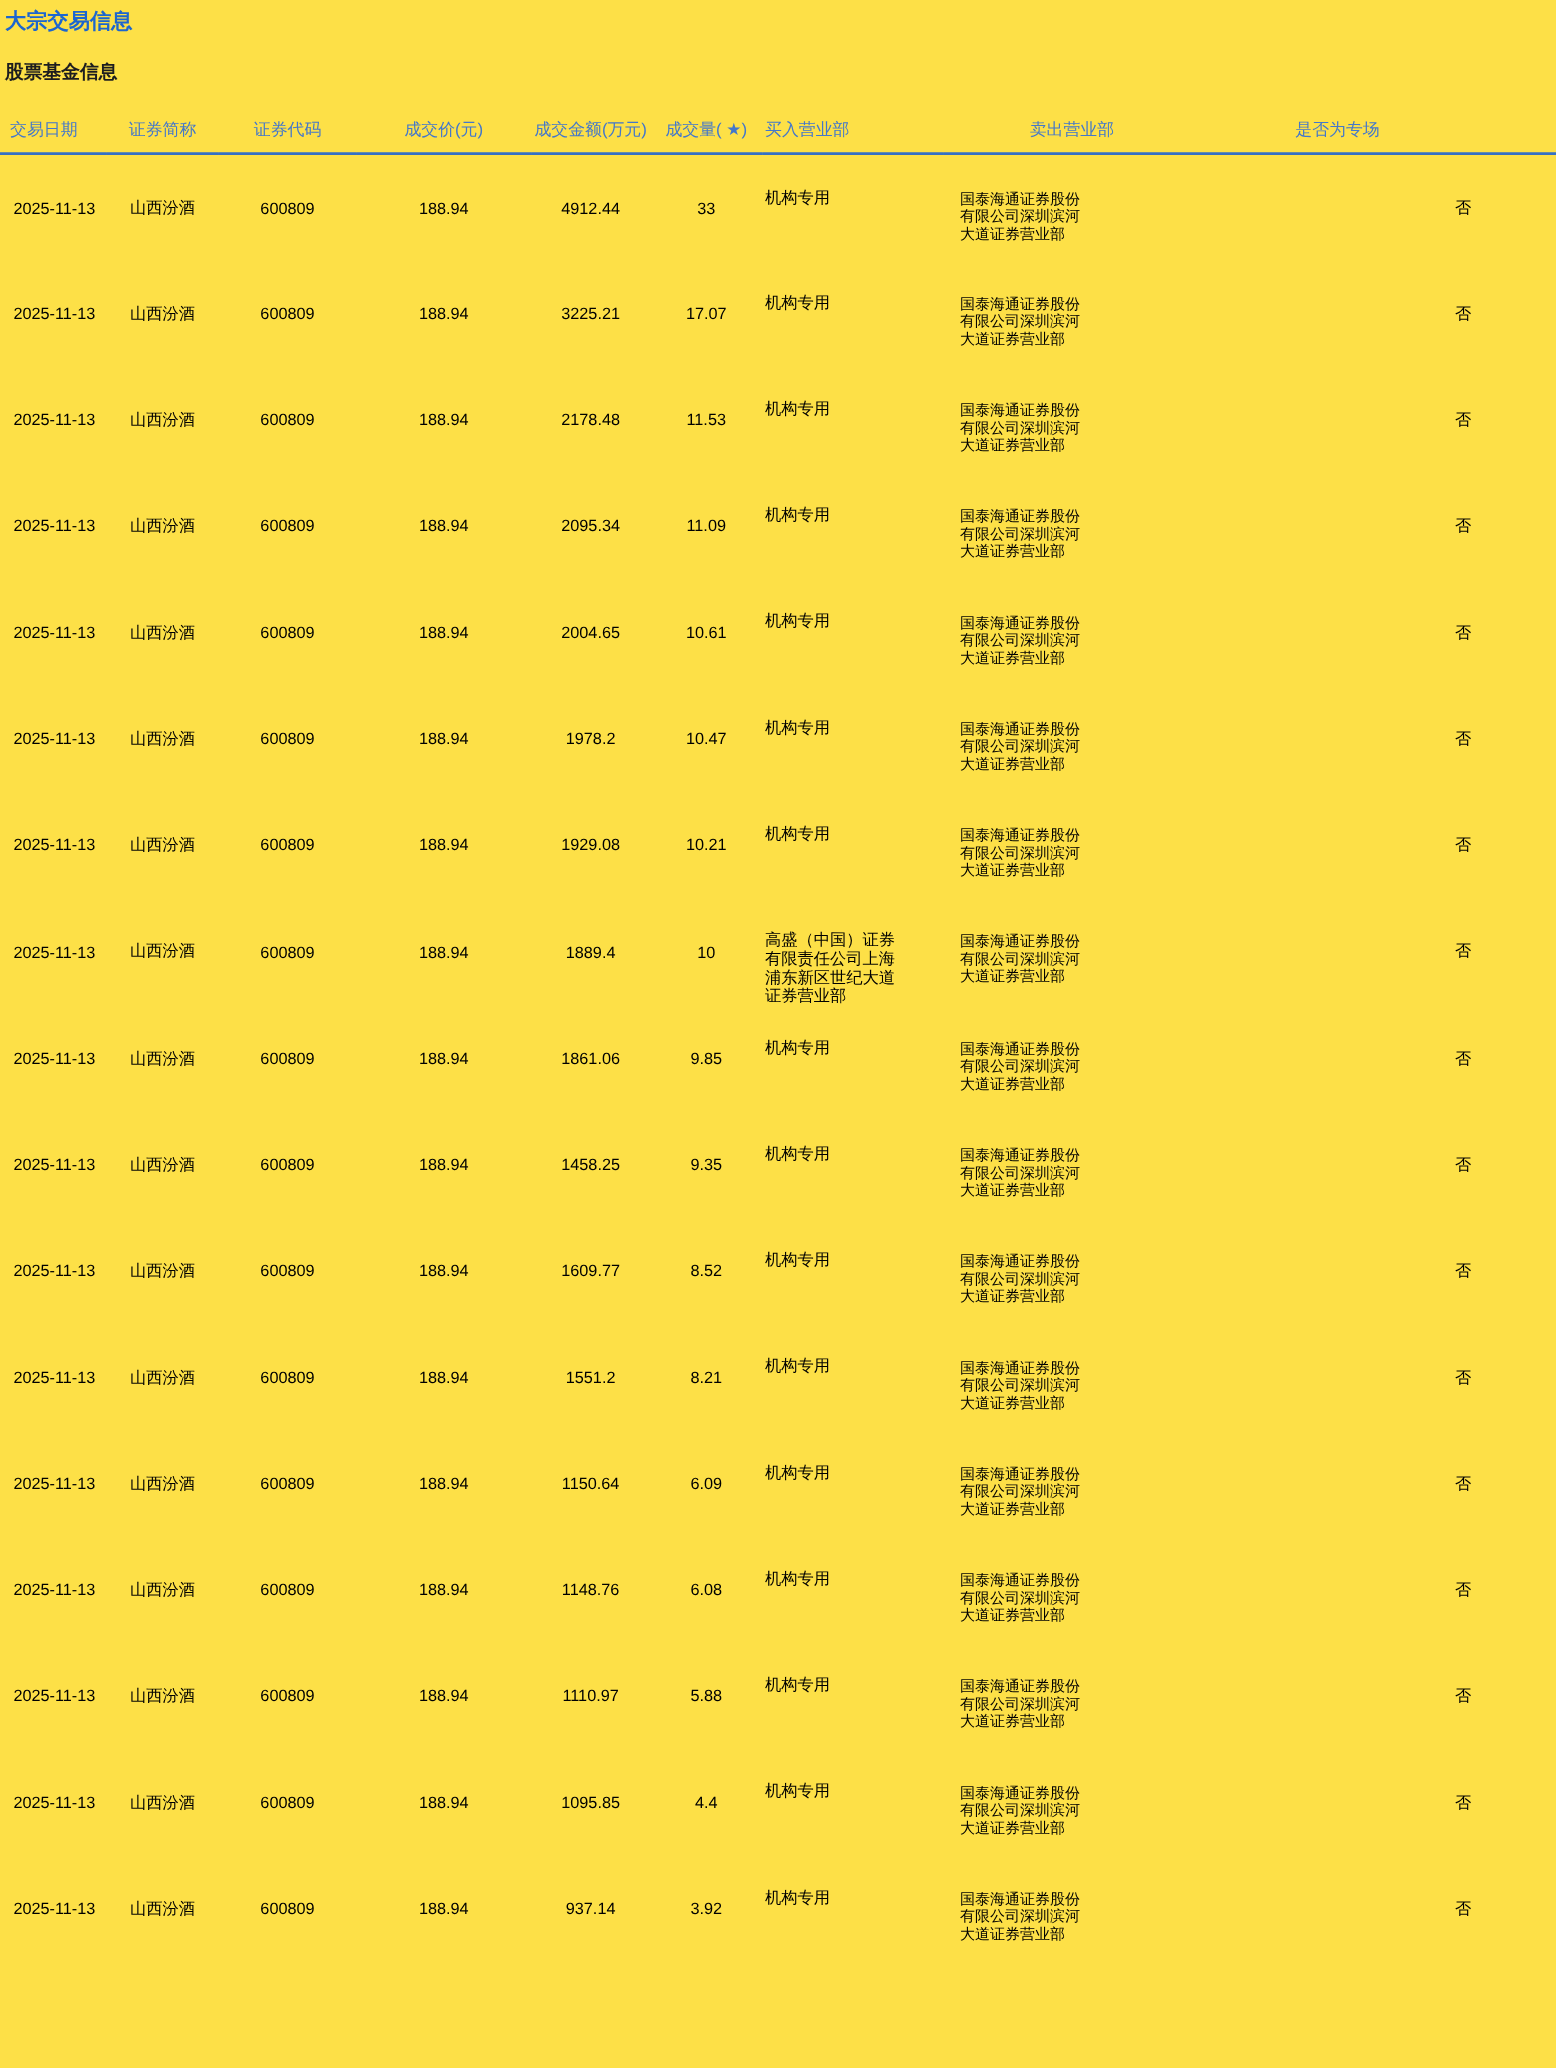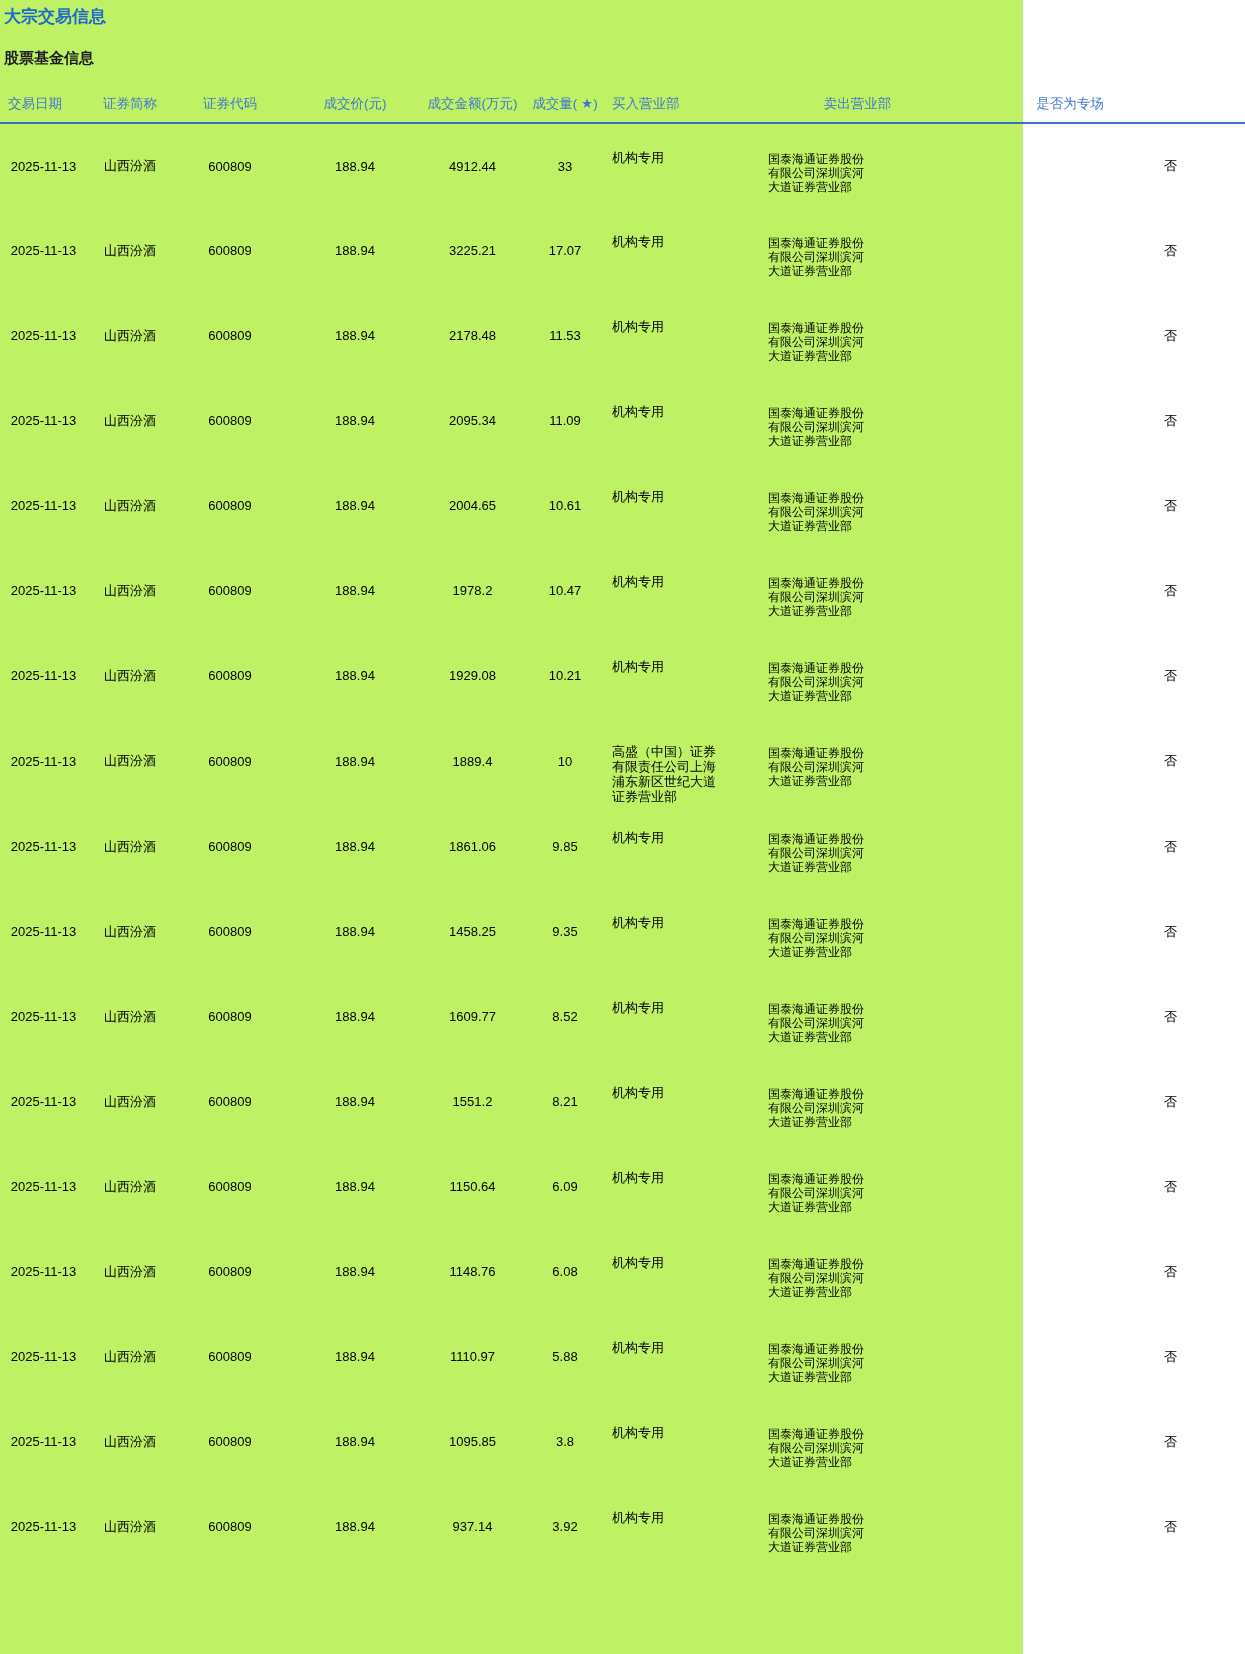--- a/index.html
+++ b/index.html
@@ -4,23 +4,23 @@
 <style>
   * { box-sizing: border-box; }
   html, body {
     margin: 0;
     padding: 0;
     background: #ffffff;
     font-family: "Liberation Sans", "DejaVu Sans", sans-serif;
     color: #000000;
   }
   .page {
-    width: 1023px;
+    width: 1245px;
     min-height: 1654px;
-    background: #bef264;
+    background: #fde047;
     padding: 7px 0 40px 0;
   }
   h1.page-title {
     font-size: 17px;
     font-weight: bold;
     color: #1c66cf;
     margin: 0 0 0 4px;
     line-height: 20px;
   }
   h2.section-title {
@@ -345,21 +345,21 @@
       <span class="wrap12">国泰海通证券股份有限公司深圳滨河大道证券营业部</span>
     </td>
     <td class="c-flag">否</td>
   </tr>
         <tr>
     <td class="c-date">2025-11-13</td>
     <td class="c-mid">山西汾酒</td>
     <td class="c-mid">600809</td>
     <td class="c-mid">188.94</td>
     <td class="c-mid">1095.85</td>
-    <td class="c-mid">3.8</td>
+    <td class="c-mid">4.4</td>
     <td class="c-buyer">
       <span class="wrap13">机构专用</span>
     </td>
     <td class="c-seller">
       <span class="wrap12">国泰海通证券股份有限公司深圳滨河大道证券营业部</span>
     </td>
     <td class="c-flag">否</td>
   </tr>
         <tr>
     <td class="c-date">2025-11-13</td>

